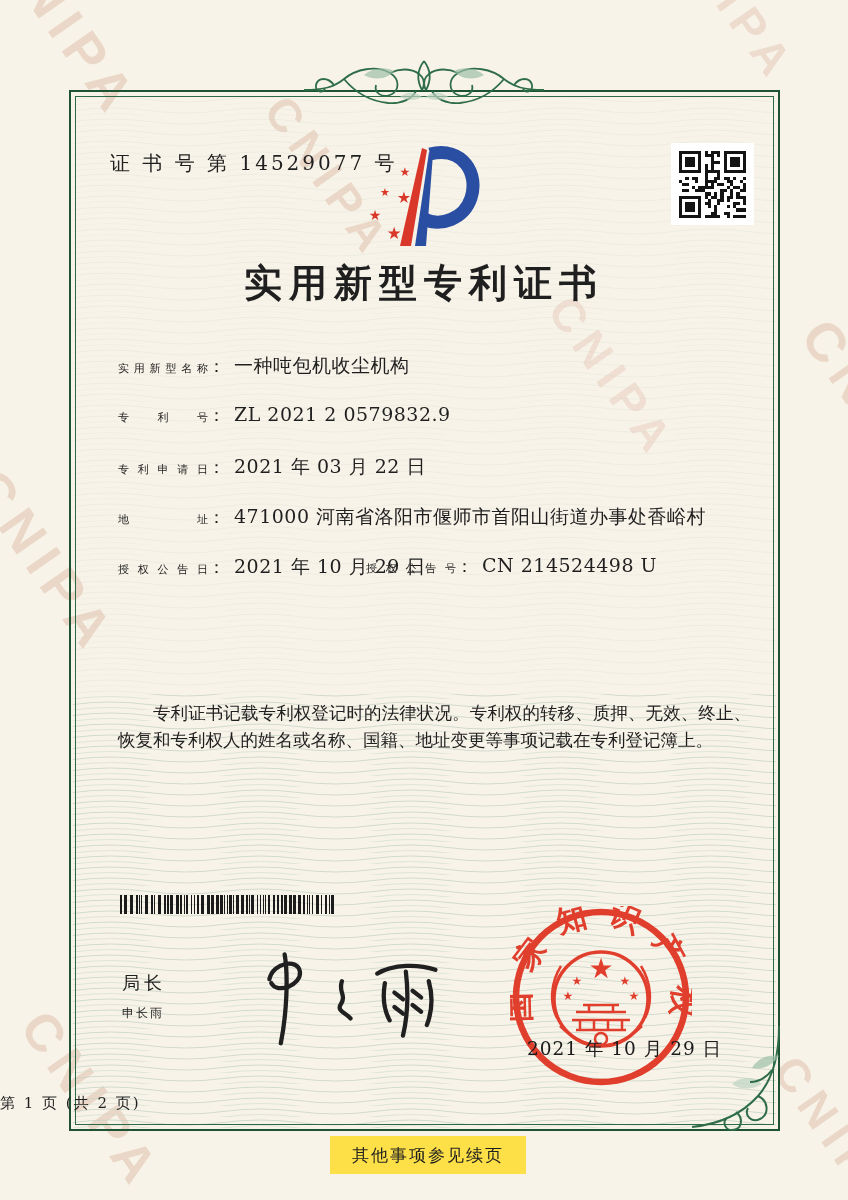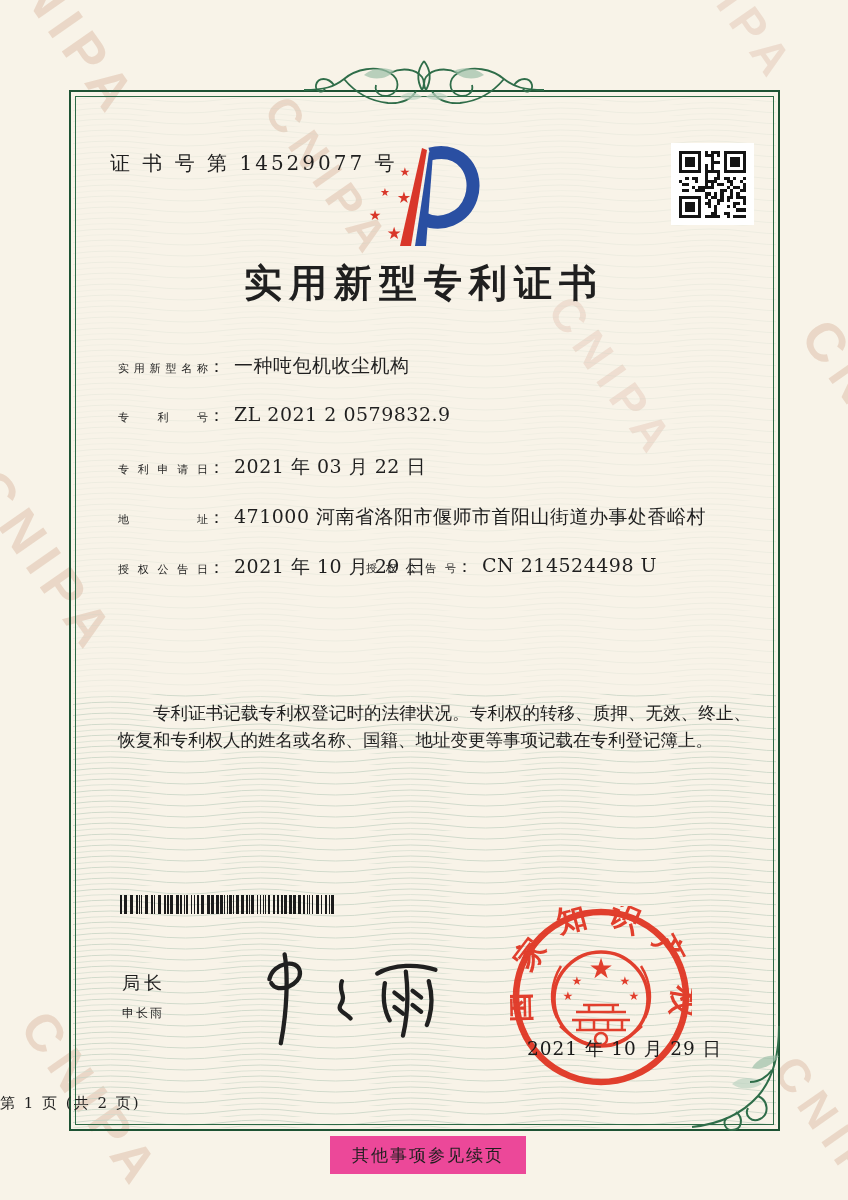--- a/index.html
+++ b/index.html
@@ -41,21 +41,21 @@
   .paras p{margin:0;font-size:17.5px;line-height:27px;text-align:justify;text-indent:35px;}
   
   .barcode{position:absolute;left:120px;top:895px;width:214px;height:19px;display:flex;align-items:stretch;}
   .barcode span{display:block;height:100%;}
   .officer-title{position:absolute;left:122px;top:971px;font-size:18px;letter-spacing:4px;}
   .officer-name{position:absolute;left:122px;top:1005px;font-size:12px;letter-spacing:2px;}
   .signature{position:absolute;left:248px;top:943px;}
   .seal{position:absolute;left:510px;top:906px;}
   .seal-date{position:absolute;left:527px;top:1036px;font-size:18.5px;color:#1a1a1a;letter-spacing:1px;white-space:nowrap;}
   .page-no{position:absolute;left:0;width:828px;top:1094px;text-align:left;font-size:15px;letter-spacing:2px;}
-  .note-box{position:absolute;left:330px;top:1136px;width:196px;height:38px;background:#ec4899;
+  .note-box{position:absolute;left:330px;top:1136px;width:196px;height:38px;background:#fde047;
             display:flex;align-items:center;justify-content:center;font-size:17px;letter-spacing:2px;}
 </style>
 </head>
 <body>
 
 <div class="page">
 
   <div>
     <span class="wm wm1">CNIPA</span>
     <span class="wm wm2">CNIPA</span>

